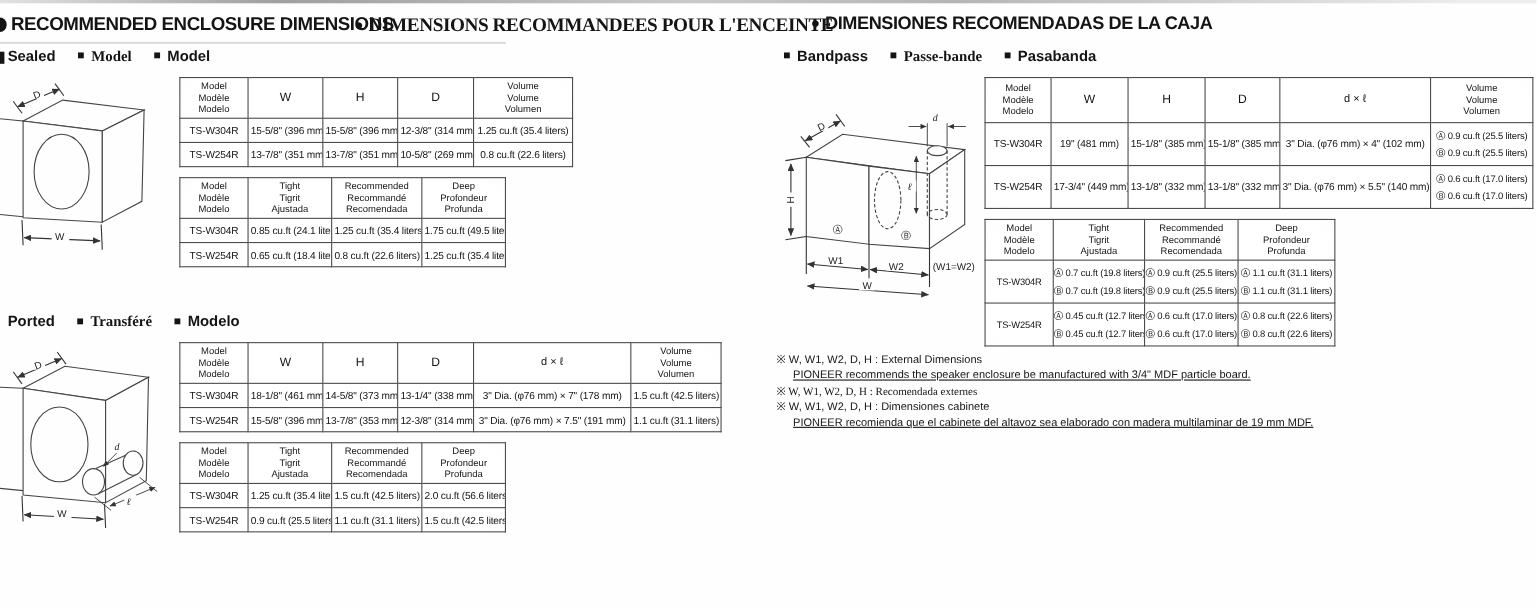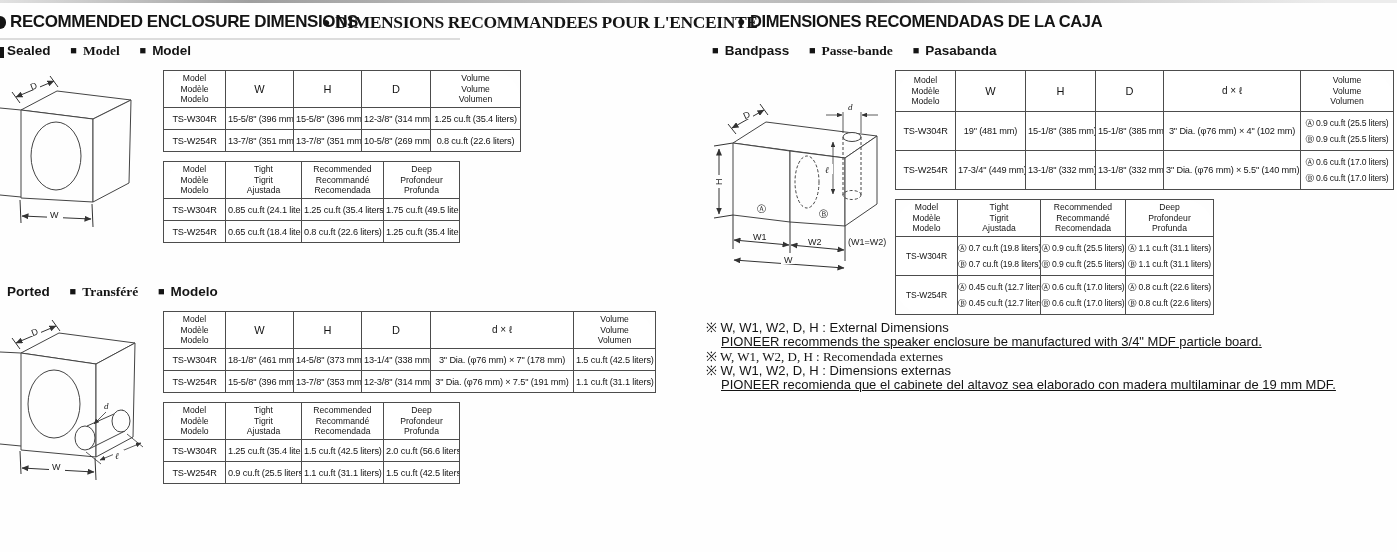--- a/index.html
+++ b/index.html
@@ -25,21 +25,21 @@
   table.t { position:absolute; border-collapse:collapse; table-layout:fixed; background:#fff;border-radius:32px; }
   .t th, .t td { border:1px solid #4c4c4c; text-align:center; vertical-align:middle;
                  padding:1px 2px; font-weight:normal; overflow:hidden; }
   .t th { font-size:8.6px; line-height:10.6px; white-space:pre-line; height:34px; }
   .t td { font-size:9.2px; white-space:nowrap; height:19px; letter-spacing:-0.15px; }
   .t.bp td { height:36px; }
   .t.bp .ab { padding:0;margin-left:12px; }
   .t.bp .ab div { line-height:16px; font-size:8.6px; }
   .t.bpv td { font-size:8.5px; }
 
-  .fn { position:absolute; left:706px; top:321px; font-size:13px; line-height:14.3px;
+  .fn { position:absolute; left:706px; top:321px; font-size:10px; line-height:14.3px;
         white-space:nowrap; }
   .fn .ind { padding-left:15px;text-decoration:underline; }
 
   svg { position:absolute; overflow:visible; }
   svg text { font-family:"Liberation Sans", sans-serif; font-size:9px; fill:#222; }
   svg .lab-it { font-style:italic; font-family:"Liberation Serif", serif; }
 </style>
 </head>
 <body>
 
@@ -474,17 +474,17 @@
         <div>Ⓑ 0.8 cu.ft (22.6 liters)</div>
       </td>
     </tr>
   </tbody>
     </table>
 
   <div class="fn">
     <div>※ W, W1, W2, D, H : External Dimensions</div>
     <div class="ind">PIONEER recommends the speaker enclosure be manufactured with 3/4" MDF particle board.</div>
     <div class="serif">※ W, W1, W2, D, H : Recomendada externes</div>
-    <div>※ W, W1, W2, D, H : Dimensions externas</div>
+    <div>※ W, W1, W2, D, H : Dimensiones cabinete</div>
     <div class="ind">PIONEER recomienda que el cabinete del altavoz sea elaborado con madera multilaminar de 19 mm MDF.</div>
   </div>
 
 </div>
 
 </body></html>

